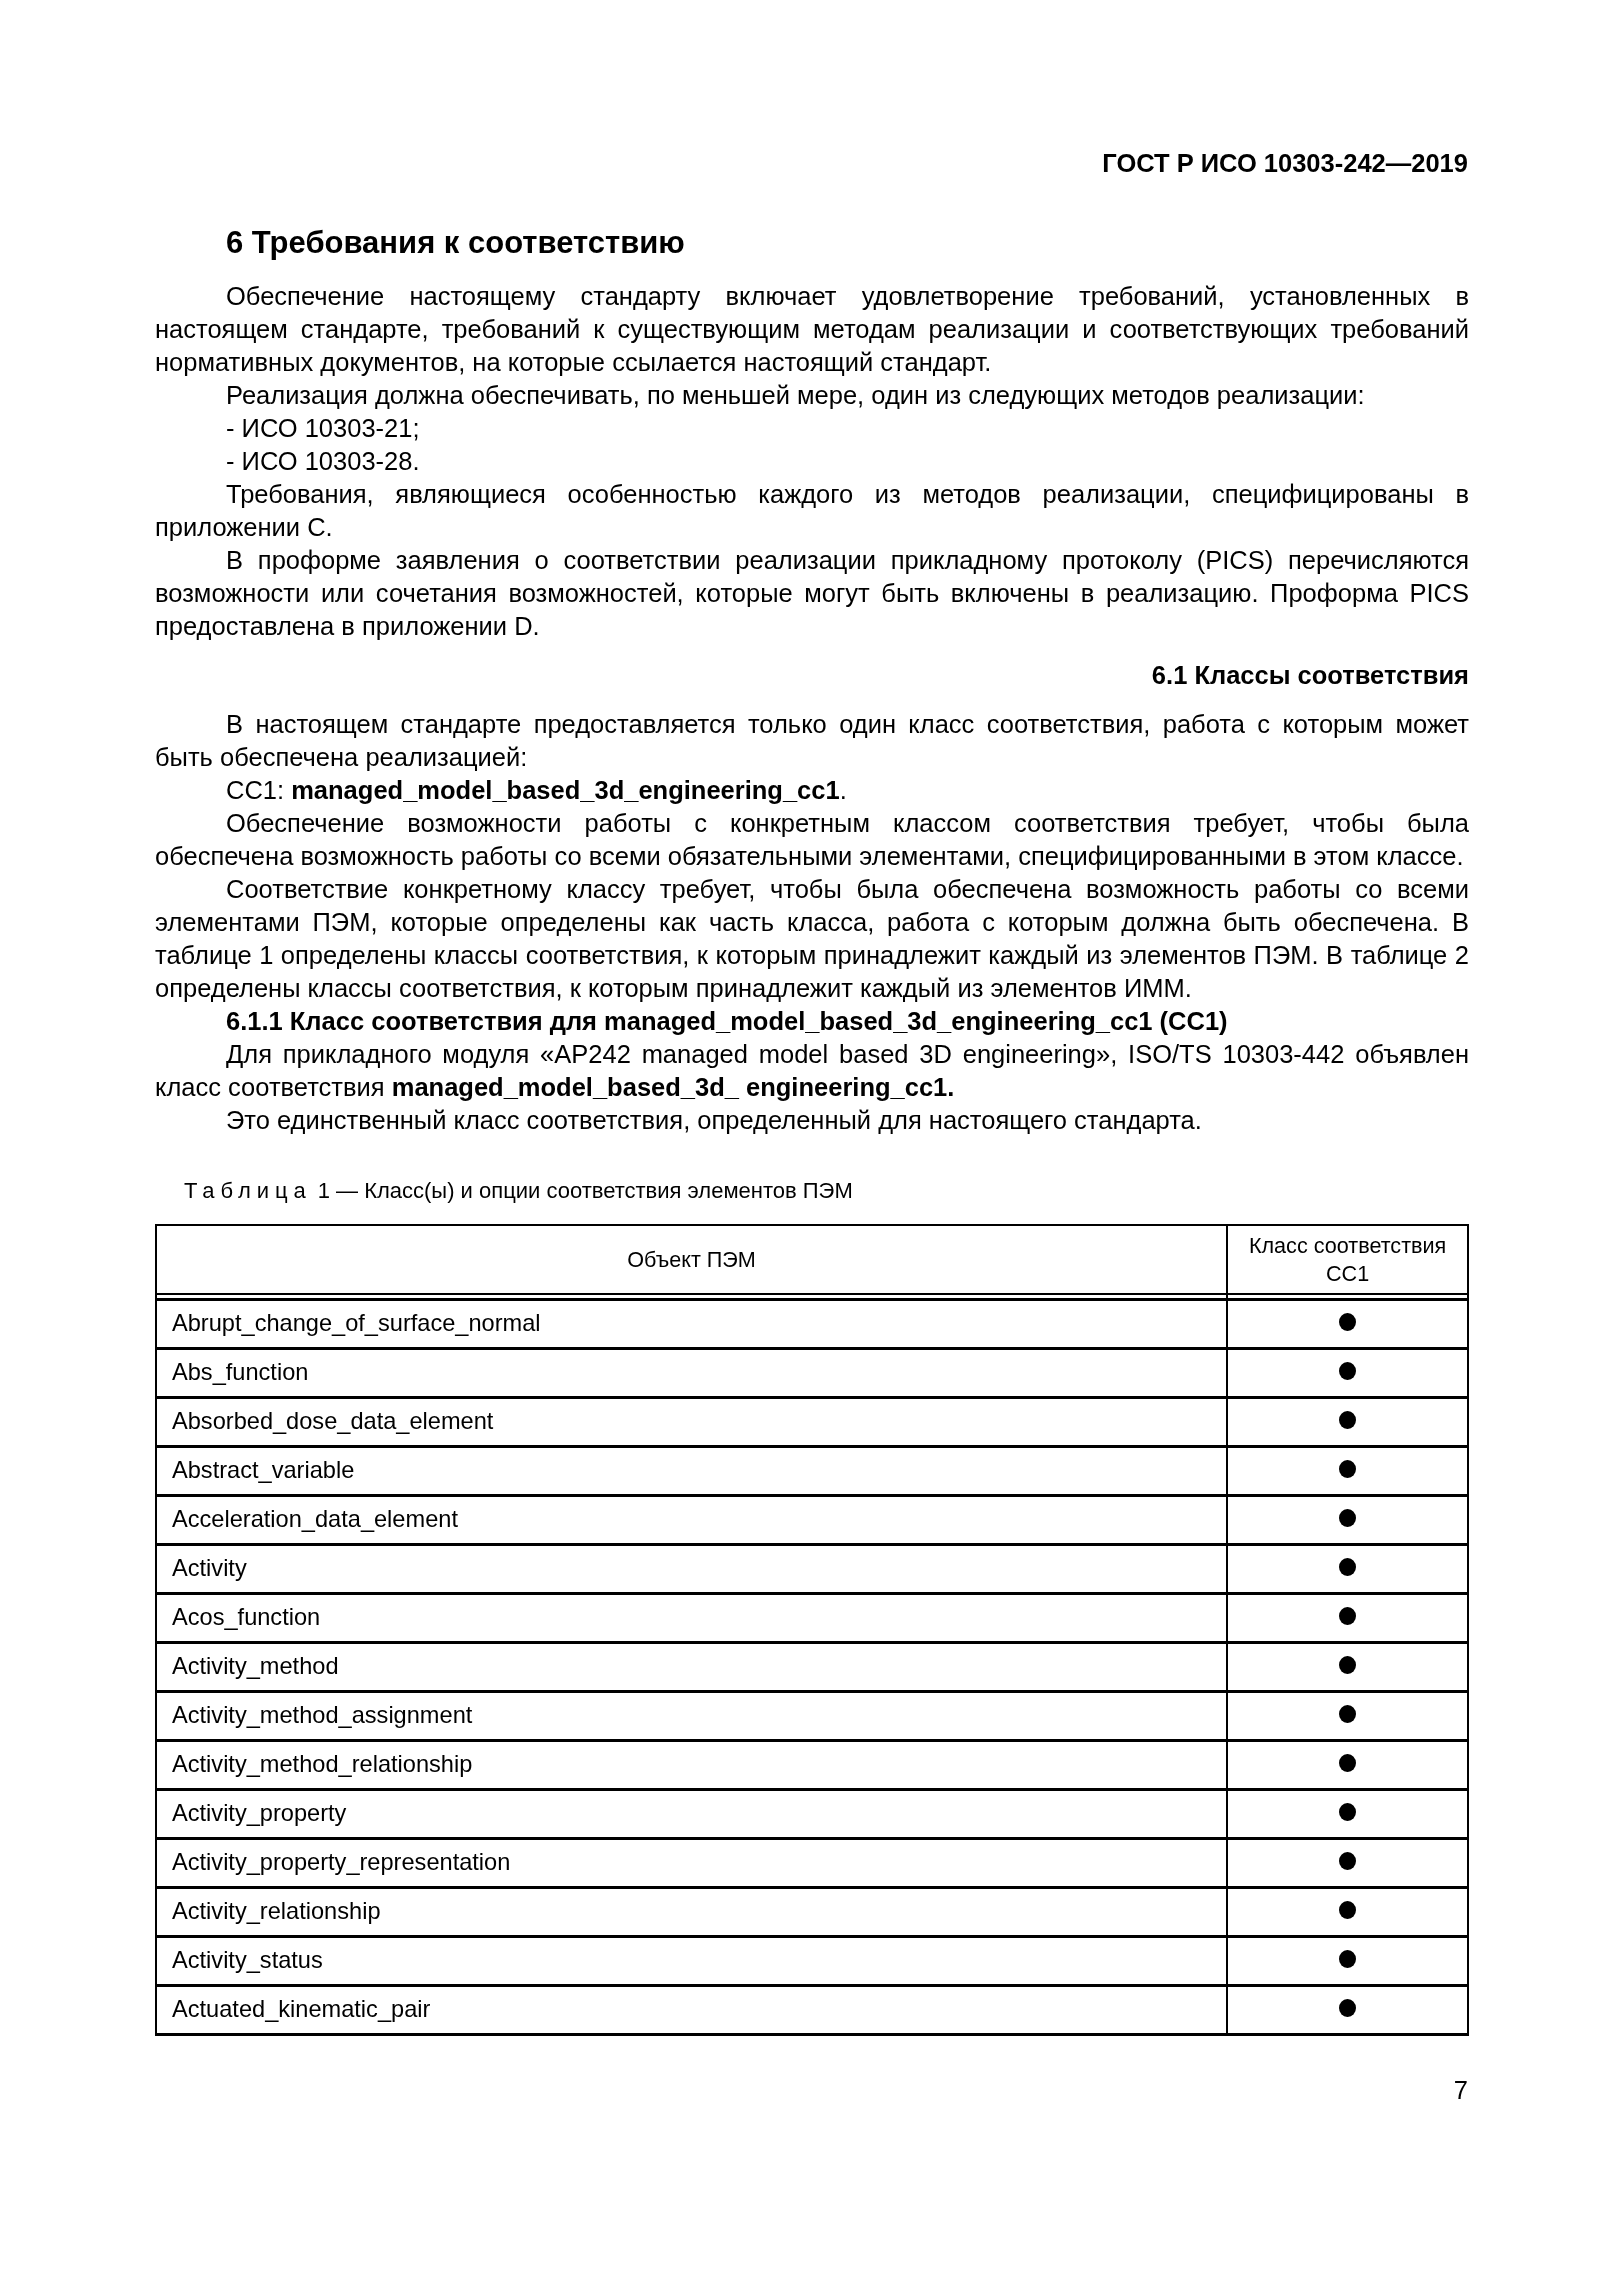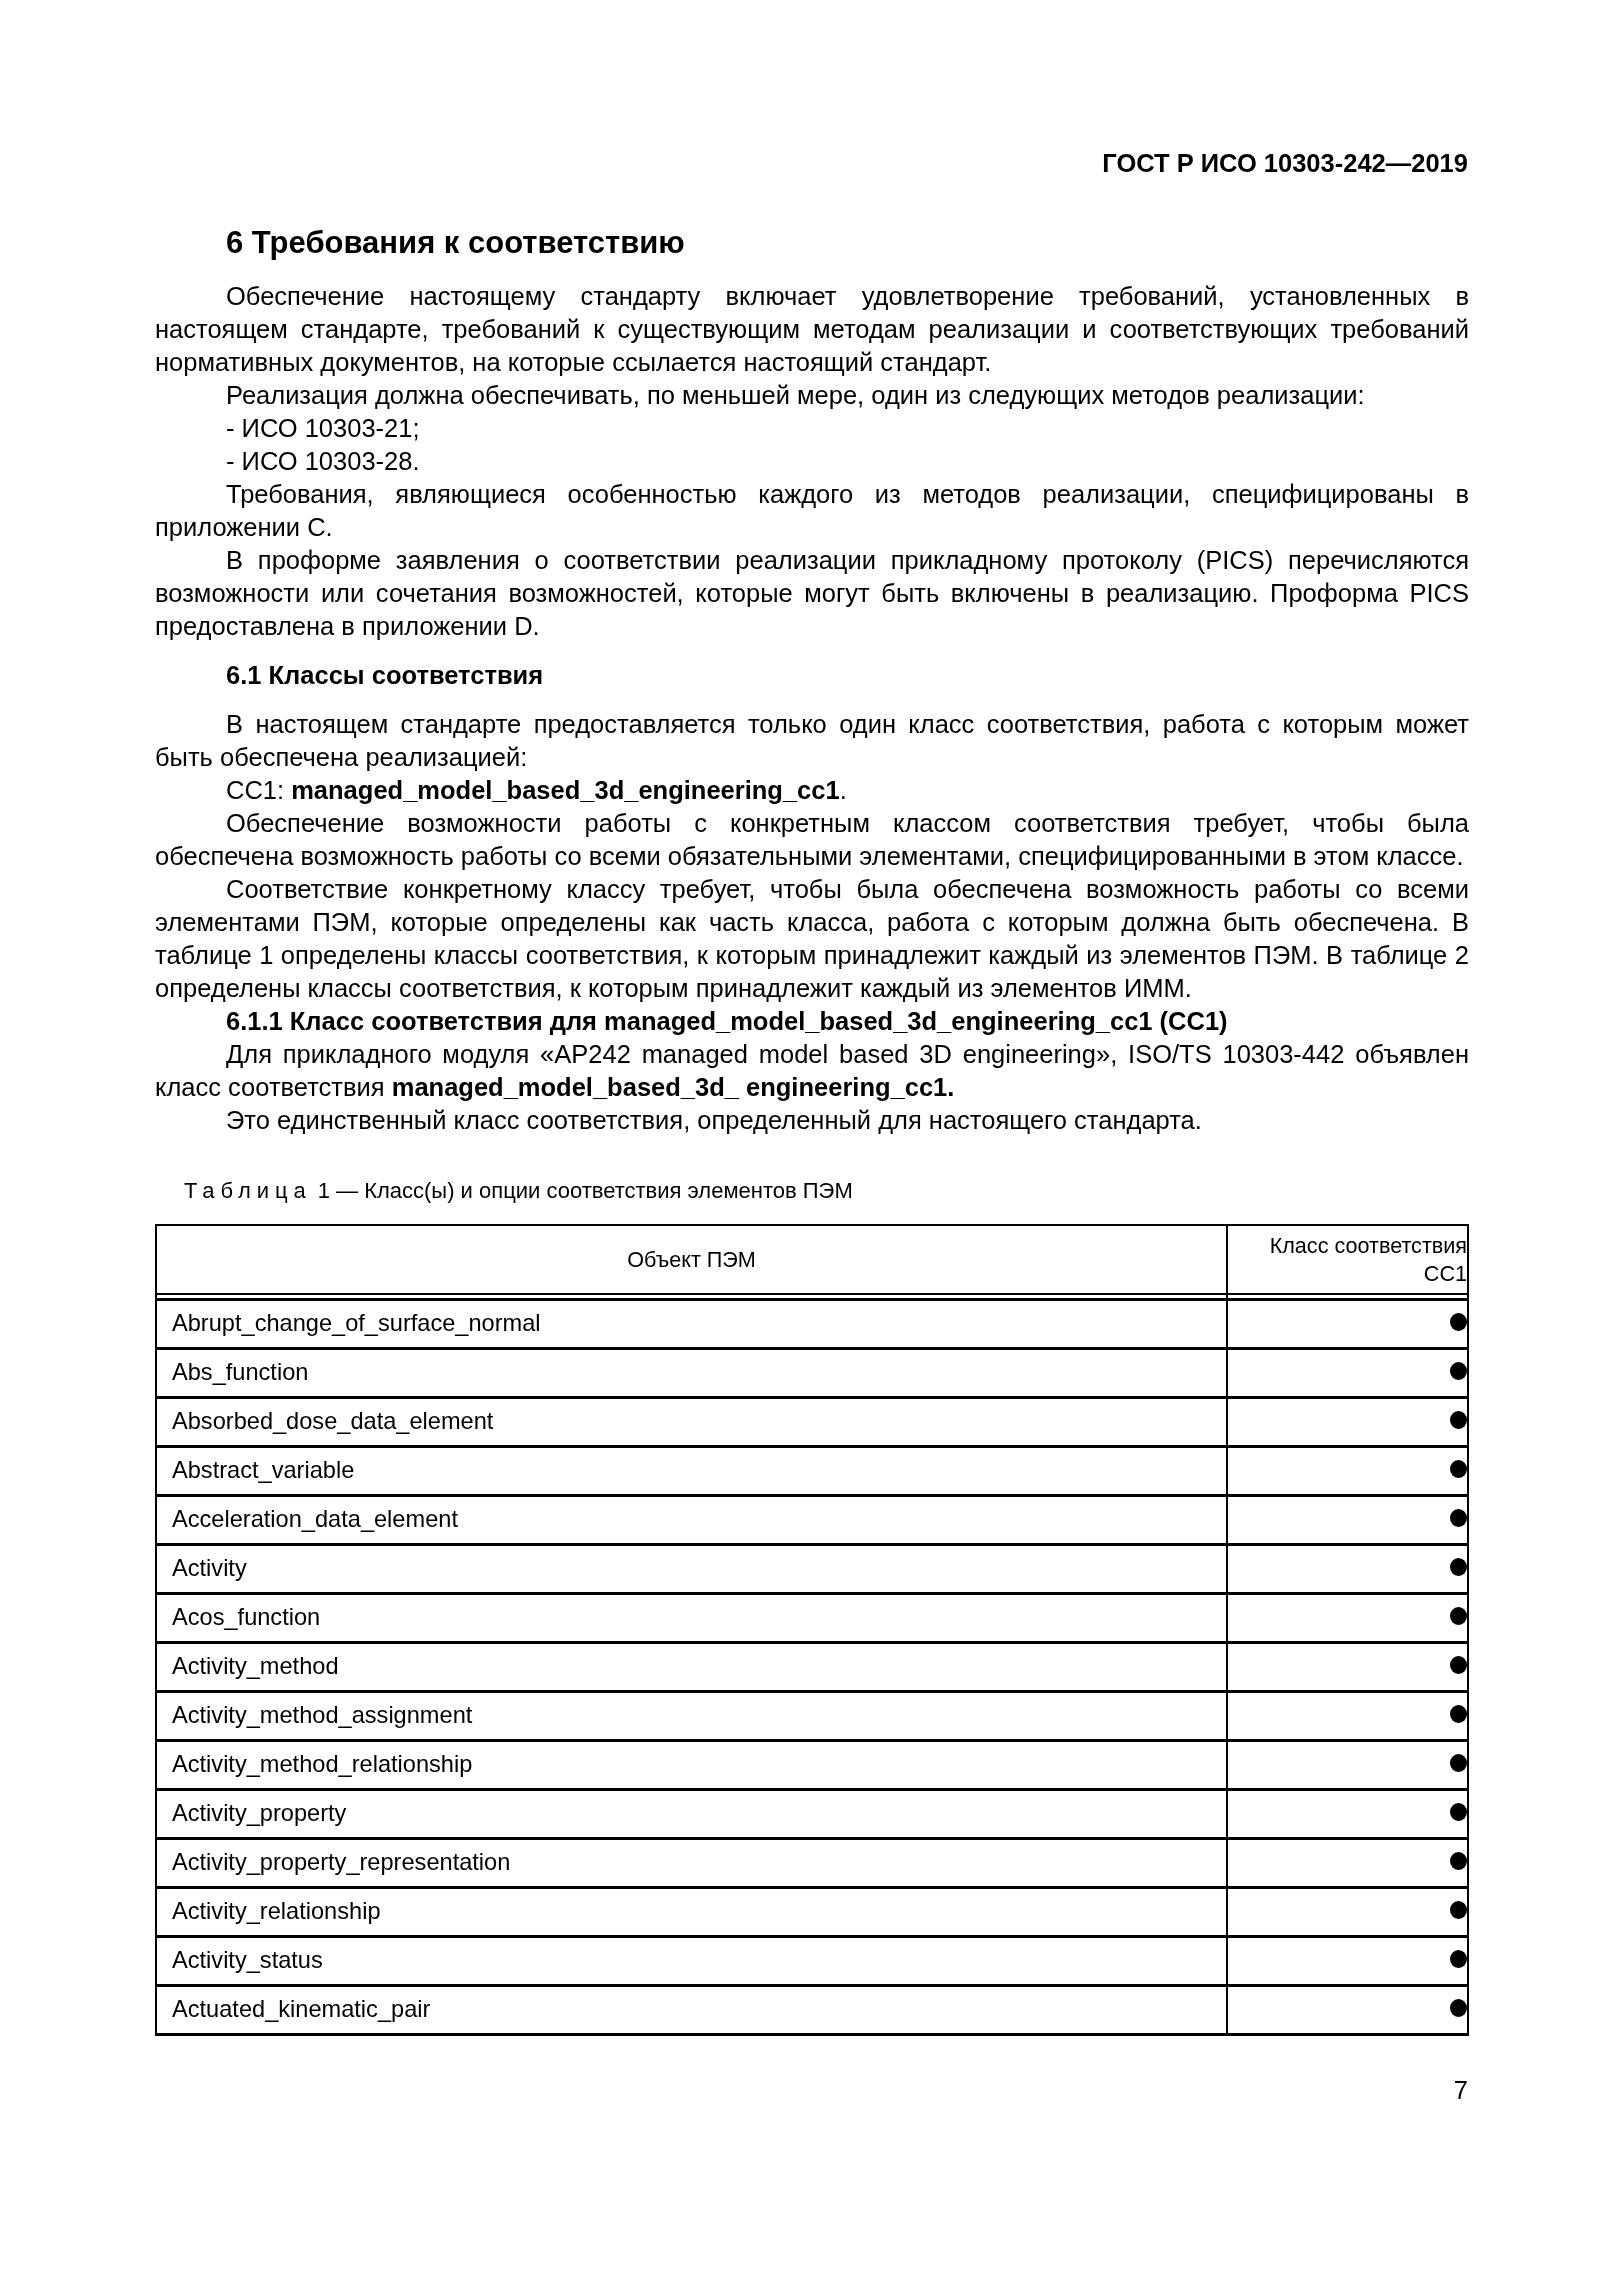--- a/index.html
+++ b/index.html
@@ -8,33 +8,33 @@
   .page { position: absolute; left: 0; top: 0; width: 1623px; height: 2295px; }
 
   .doc-header { position: absolute; right: 155px; top: 149px; font-weight: bold;
                 font-size: 25.5px; letter-spacing: 0px; }
 
   .body { position: absolute; left: 155px; width: 1314px; top: 223px; }
   .h1 { font-weight: bold; font-size: 31px; margin: 0 0 18.3px 71px; line-height: 39px; }
   .p { font-size: 25.5px; line-height: 33px; margin: 0; text-align: justify;
        text-indent: 71px; text-align-last: left; }
   .li { font-size: 25.5px; line-height: 33px; margin: 0; padding-left: 71px; }
-  .h2 { font-weight: bold; font-size: 25.5px; line-height: 33px; margin: 15.7px 0 15.7px 71px; }
+  .h2 { font-weight: bold; font-size: 25.5px; line-height: 33px; margin: 15.7px 0 15.7px 71px; text-align: right; }
   .h3 { font-weight: bold; font-size: 25.5px; line-height: 33px; margin: 0 0 0 71px; }
   .b { font-weight: bold; }
 
   .table-caption { position: absolute; left: 155px; top: 1178px; font-size: 22px; }
   .table-caption .spaced { letter-spacing: 5.9px; margin-left: 29px; }
 
   .tbl { position: absolute; left: 155px; top: 1224px; width: 1314px;
          border-collapse: collapse; padding-left: 37px; }
   .tbl td, .tbl th { border: 2px solid #000; padding: 0; }
   .tbl th { font-weight: normal; font-size: 21.6px; height: 67px; line-height: 27.5px; }
   .tbl .col-obj { width: 1081px; }
-  .tbl .col-cc { width: 243px; text-align: right; }
+  .tbl .col-cc { width: 243px; text-align: center; }
   .tbl thead tr th { border-bottom: 2.6px solid #000; }
   .tbl .dbl td { height: 2.6px; border-left: 2px solid #000; border-right: 2px solid #000;
                  border-top: 0; border-bottom: 3.3px solid #000; padding: 0; }
   .tbl tbody tr.row td { height: 46px; border-bottom-width: 3.3px; font-size: 23.6px; }
   .tbl tbody tr.row td.name { padding-left: 15px; }
   .dot { display: inline-block; width: 17px; height: 18.3px; border-radius: 50%; background: #000; }
 
   .page-number { position: absolute; right: 155px; top: 2076px; font-size: 25.5px; }
 </style>
 </head>

